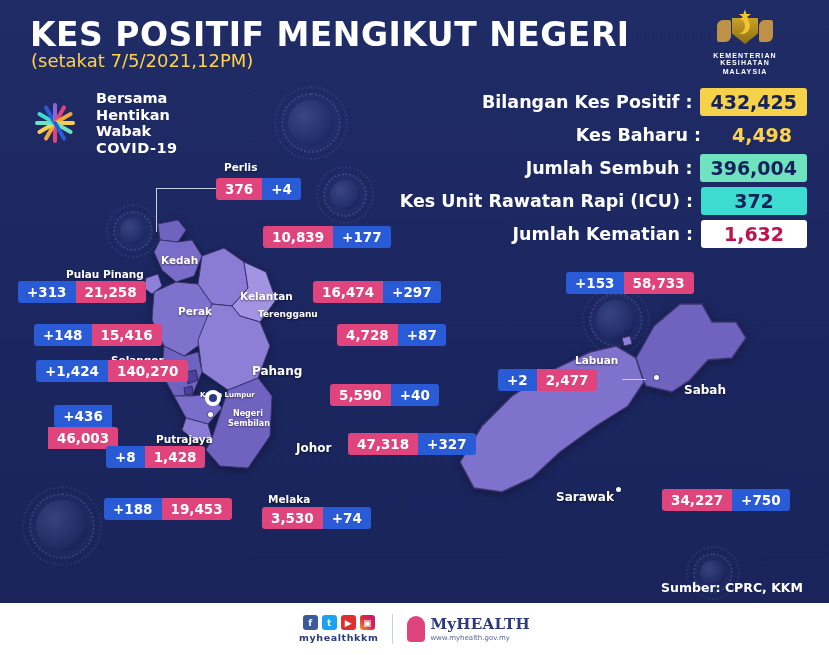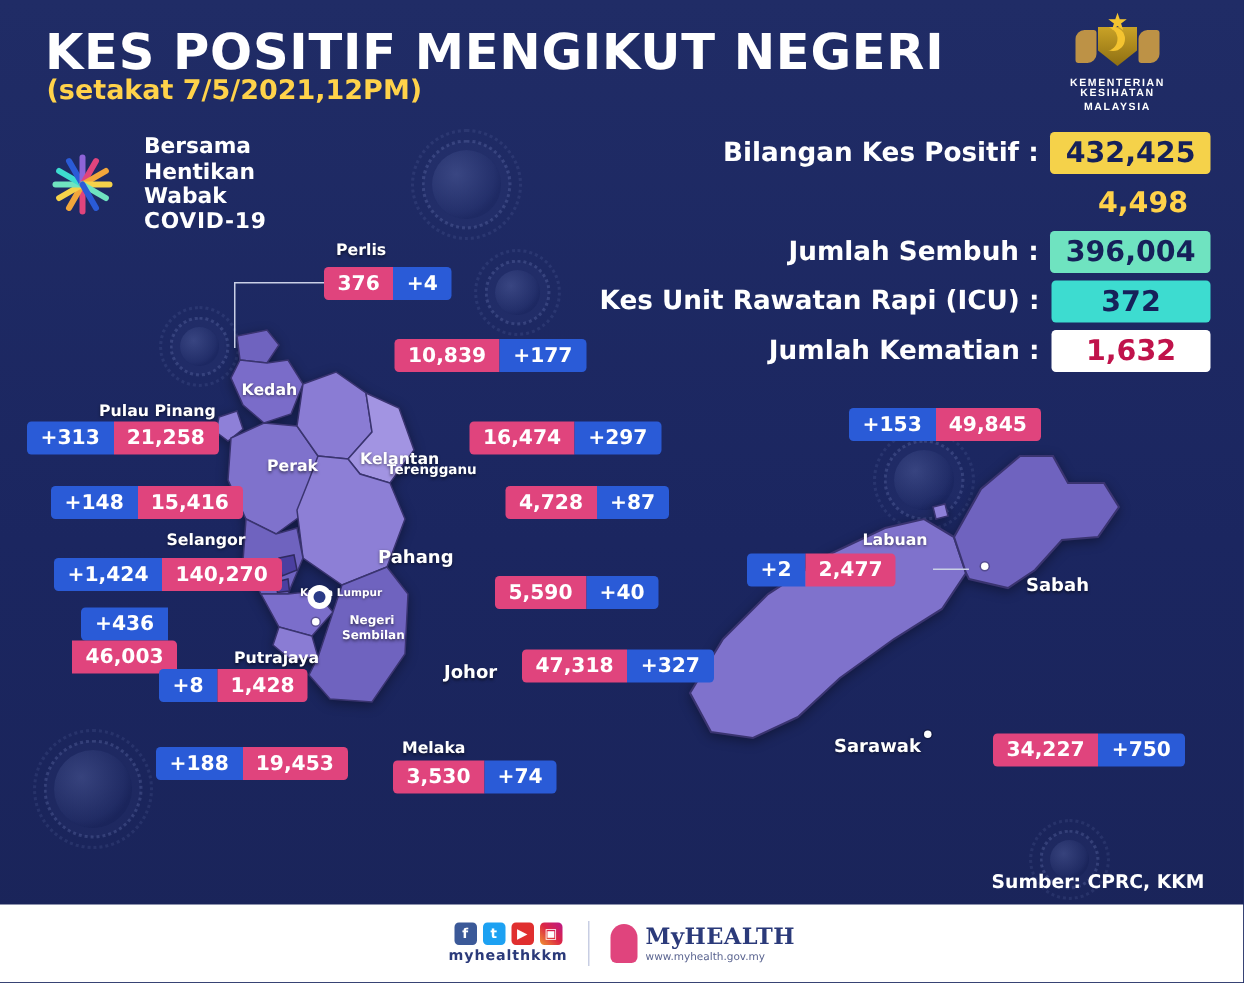--- a/index.html
+++ b/index.html
@@ -52,21 +52,21 @@
     font-weight: bold;
     letter-spacing: 0.5px;
     color: #ffffff;
     font-family: "DejaVu Sans", sans-serif;
     white-space: nowrap;
   }
   .subtitle {
     position: absolute;
     left: 31px; top: 50px;
     font-size: 18px;
-    font-weight: bold;
+    font-weight: normal;
     color: #ffd24a;
     font-family: "DejaVu Sans", sans-serif;
     white-space: nowrap;
   }
 
   
   .crest {
     position: absolute;
     right: 28px; top: 6px;
     width: 112px; height: 66px;
@@ -382,20 +382,21 @@
       <div class="c19">COVID-19</div>
     </div>
   </div>
 
   <div class="stats">
     <div class="stat-row">
       <div class="stat-label">Bilangan Kes Positif :</div>
       <div class="stat-value v-positif">432,425</div>
     </div>
     <div class="stat-row">
+      <div class="stat-label">Kes Baharu :</div>
       <div class="stat-value v-baharu">4,498</div>
     </div>
     <div class="stat-row">
       <div class="stat-label">Jumlah Sembuh :</div>
       <div class="stat-value v-sembuh">396,004</div>
     </div>
     <div class="stat-row">
       <div class="stat-label">Kes Unit Rawatan Rapi (ICU) :</div>
       <div class="stat-value v-icu">372</div>
     </div>
@@ -439,21 +440,21 @@
     <svg class="borneo" style="left:440px; top:80px;" width="330" height="310" viewBox="0 0 330 310">
       <path d="M20,232 L42,196 L72,166 L112,140 L150,122 L176,116 L196,128 L204,152 L188,176 L156,196 L120,222 L92,248 L62,262 L34,258 Z" fill="#7f72cc" stroke="#3a3470" stroke-width="1.4"></path>
       <path d="M196,128 L214,96 L240,74 L262,74 L272,92 L296,92 L306,108 L292,128 L268,130 L250,150 L232,162 L206,156 L204,152 Z" fill="#6f63bf" stroke="#3a3470" stroke-width="1.4"></path>
       <path d="M182,108 L190,106 L192,114 L184,116 Z" fill="#8e80d8" stroke="#3a3470" stroke-width="1"></path>
     </svg>
 
     <div class="map-name" style="left:224px; top:12px;">Perlis</div>
     <div class="map-name" style="left:161px; top:105px;">Kedah</div>
     <div class="map-name" style="left:66px;  top:119px;">Pulau Pinang</div>
     <div class="map-name" style="left:178px; top:156px;">Perak</div>
-    <div class="map-name" style="left:240px; top:141px;margin-top:10px;">Kelantan</div>
+    <div class="map-name" style="left:240px; top:141px;">Kelantan</div>
     <div class="map-name" style="left:258px; top:159px; font-size:9px;">Terengganu</div>
     <div class="map-name" style="left:252px; top:216px; font-size:12px;">Pahang</div>
     <div class="map-name" style="left:111px; top:205px;">Selangor</div>
     <div class="map-name" style="left:200px; top:228px; font-size:7px;margin-top:12px;">Kuala Lumpur</div>
     <div class="map-name" style="left:156px; top:284px;">Putrajaya</div>
     <div class="map-name" style="left:233px; top:258px; font-size:8px;">Negeri</div>
     <div class="map-name" style="left:228px; top:268px; font-size:8px;">Sembilan</div>
     <div class="map-name" style="left:268px; top:344px;">Melaka</div>
     <div class="map-name" style="left:296px; top:293px; font-size:12px;">Johor</div>
     <div class="map-name" style="left:575px; top:205px;">Labuan</div>
@@ -494,21 +495,21 @@
     <div class="pill-group" style="left:313px; top:131px;">
       <div class="pill pill-total">16,474</div>
       <div class="pill pill-new">+297</div>
     </div>
 
     <div class="pill-group" style="left:325px; top:174px;padding-left:12px;">
       <div class="pill pill-total">4,728</div>
       <div class="pill pill-new">+87</div>
     </div>
 
-    <div class="pill-group" style="left:36px; top:222px;">
+    <div class="pill-group" style="left:36px; top:210px;">
       <div class="pill pill-new">+1,424</div>
       <div class="pill pill-total">140,270</div>
     </div>
 
     <div class="pill-group" style="left:48px; top:255px;flex-direction:column;">
       <div class="pill pill-new">+436</div>
       <div class="pill pill-total">46,003</div>
     </div>
 
     <div class="pill-group" style="left:106px; top:296px;">
@@ -531,21 +532,21 @@
       <div class="pill pill-new">+74</div>
     </div>
 
     <div class="pill-group" style="left:348px; top:283px;">
       <div class="pill pill-total">47,318</div>
       <div class="pill pill-new">+327</div>
     </div>
 
     <div class="pill-group" style="left:566px; top:122px;">
       <div class="pill pill-new">+153</div>
-      <div class="pill pill-total">49,845</div>
+      <div class="pill pill-total">58,733</div>
     </div>
 
     <div class="pill-group" style="left:498px; top:219px;">
       <div class="pill pill-new">+2</div>
       <div class="pill pill-total">2,477</div>
     </div>
 
     <div class="pill-group" style="left:662px; top:339px;">
       <div class="pill pill-total">34,227</div>
       <div class="pill pill-new">+750</div>

